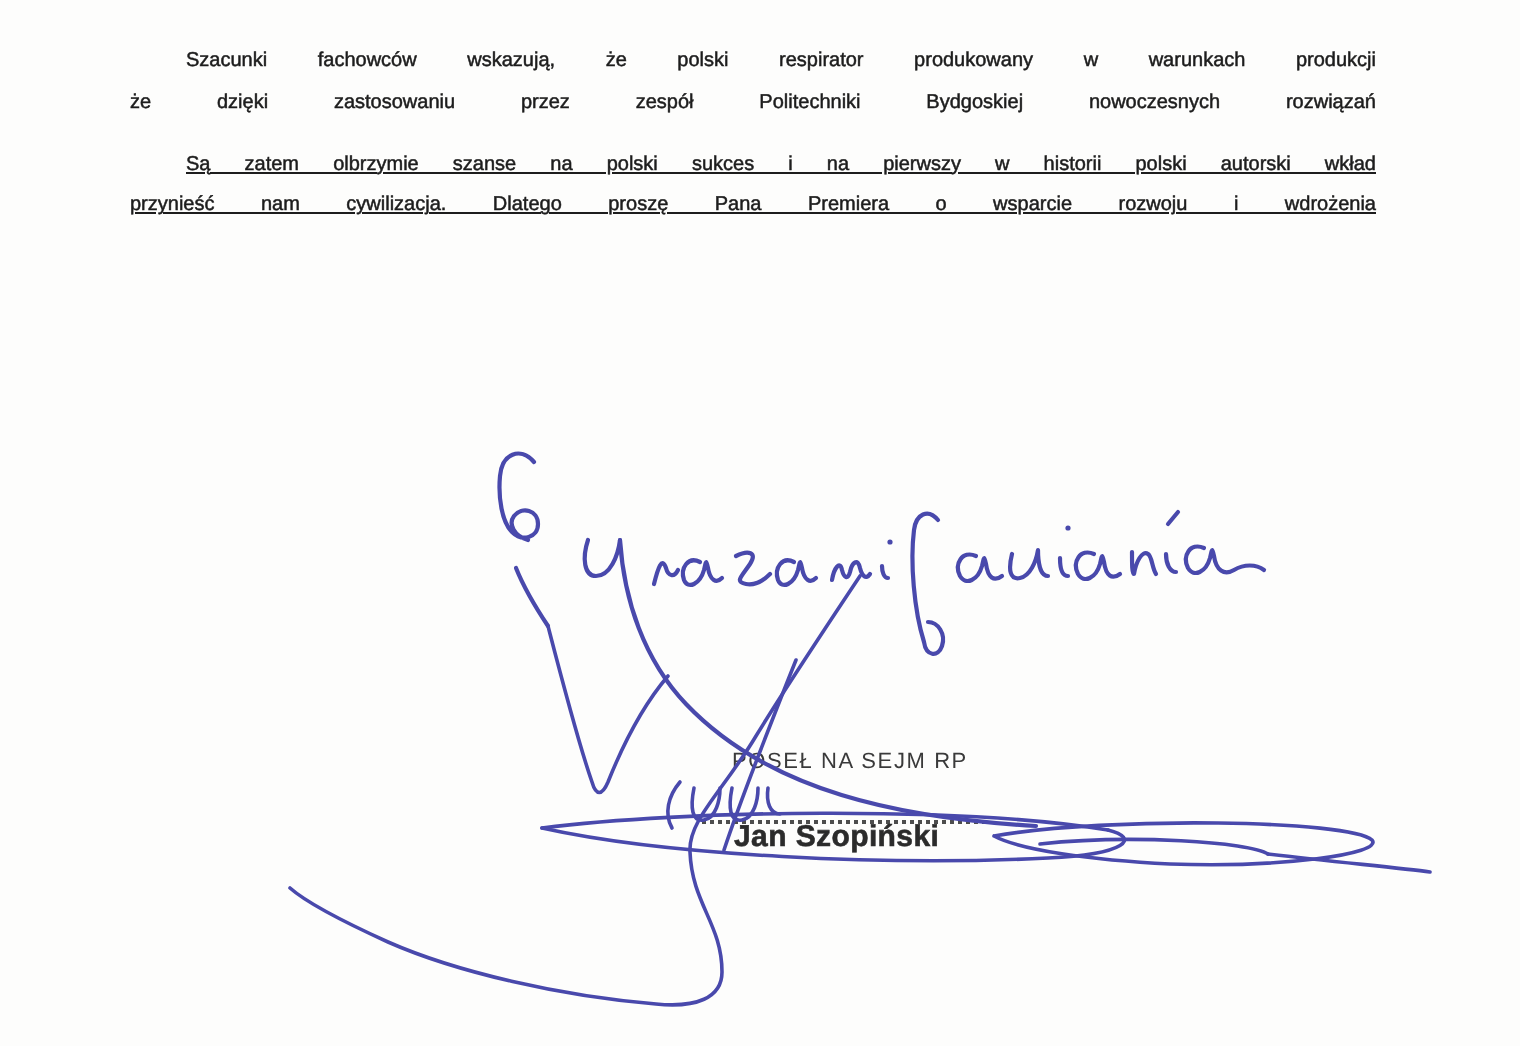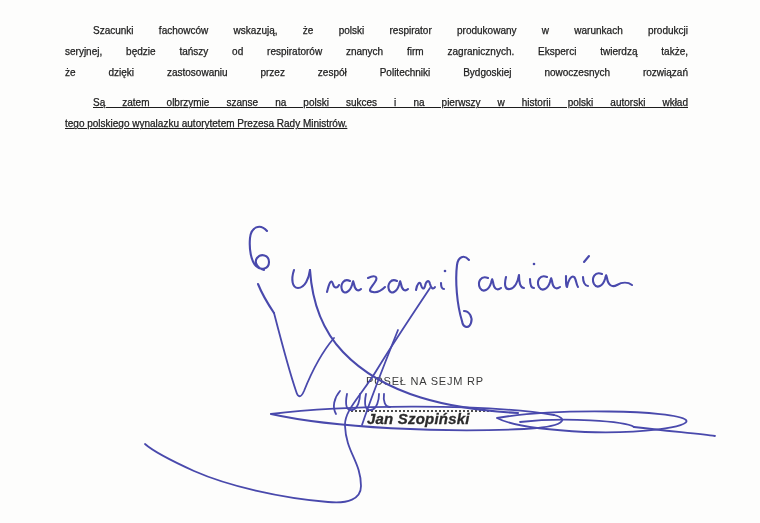--- a/index.html
+++ b/index.html
@@ -24,42 +24,41 @@
   .sig-role{
     position:absolute;left:366px;top:375px;
     font-size:11px;letter-spacing:0.8px;color:#3a3a3a;font-weight:400;
   }
   .sig-dotted{
     position:absolute;left:351px;top:403px;width:142px;height:7px;
     border-bottom:2px dotted #4d4d4d;
   }
   .sig-name{
     position:absolute;left:367px;top:410px;
-    font-size:15px;font-weight:700;font-style:italic;color:#2b2b2b;
+    font-size:15px;font-weight:700;color:#2b2b2b;
     letter-spacing:0.2px;
     -webkit-text-stroke:0.3px #2b2b2b;
   }
   
   .ink-layer{position:absolute;left:0;top:0;z-index:5;pointer-events:none;}
   .sr-only{position:absolute;width:1px;height:1px;overflow:hidden;clip:rect(0 0 0 0);}
 </style>
 </head>
 <body>
 
 <div class="page">
 
   <div class="letter-body" id="letter-body">
       <div class="para">
         <div class="line first">Szacunki fachowców wskazują, że polski respirator produkowany w warunkach produkcji</div>
-        <div class="line">seryjnej, będzie tańszy od respiratorów znanych firm zagranicznych. Eksperci twierdzą także,</div>
         <div class="line">że dzięki zastosowaniu przez zespół Politechniki Bydgoskiej nowoczesnych rozwiązań</div>
       </div>
       <div class="para">
         <div class="line first">Są zatem olbrzymie szanse na polski sukces i na pierwszy w historii polski autorski wkład</div>
-        <div class="line last">tego polskiego wynalazku autorytetem Prezesa Rady Ministrów.</div>
+        <div class="line">przynieść nam cywilizacja. Dlatego proszę Pana Premiera o wsparcie rozwoju i wdrożenia</div>
       </div>
     </div>
 
   <div class="sig-role">POSEŁ NA SEJM RP</div>
 
   <div class="sig-dotted"></div>
 
   <div class="sig-name">Jan Szopiński</div>
 
   <span class="sr-only">Z wyrazami poważania</span>

